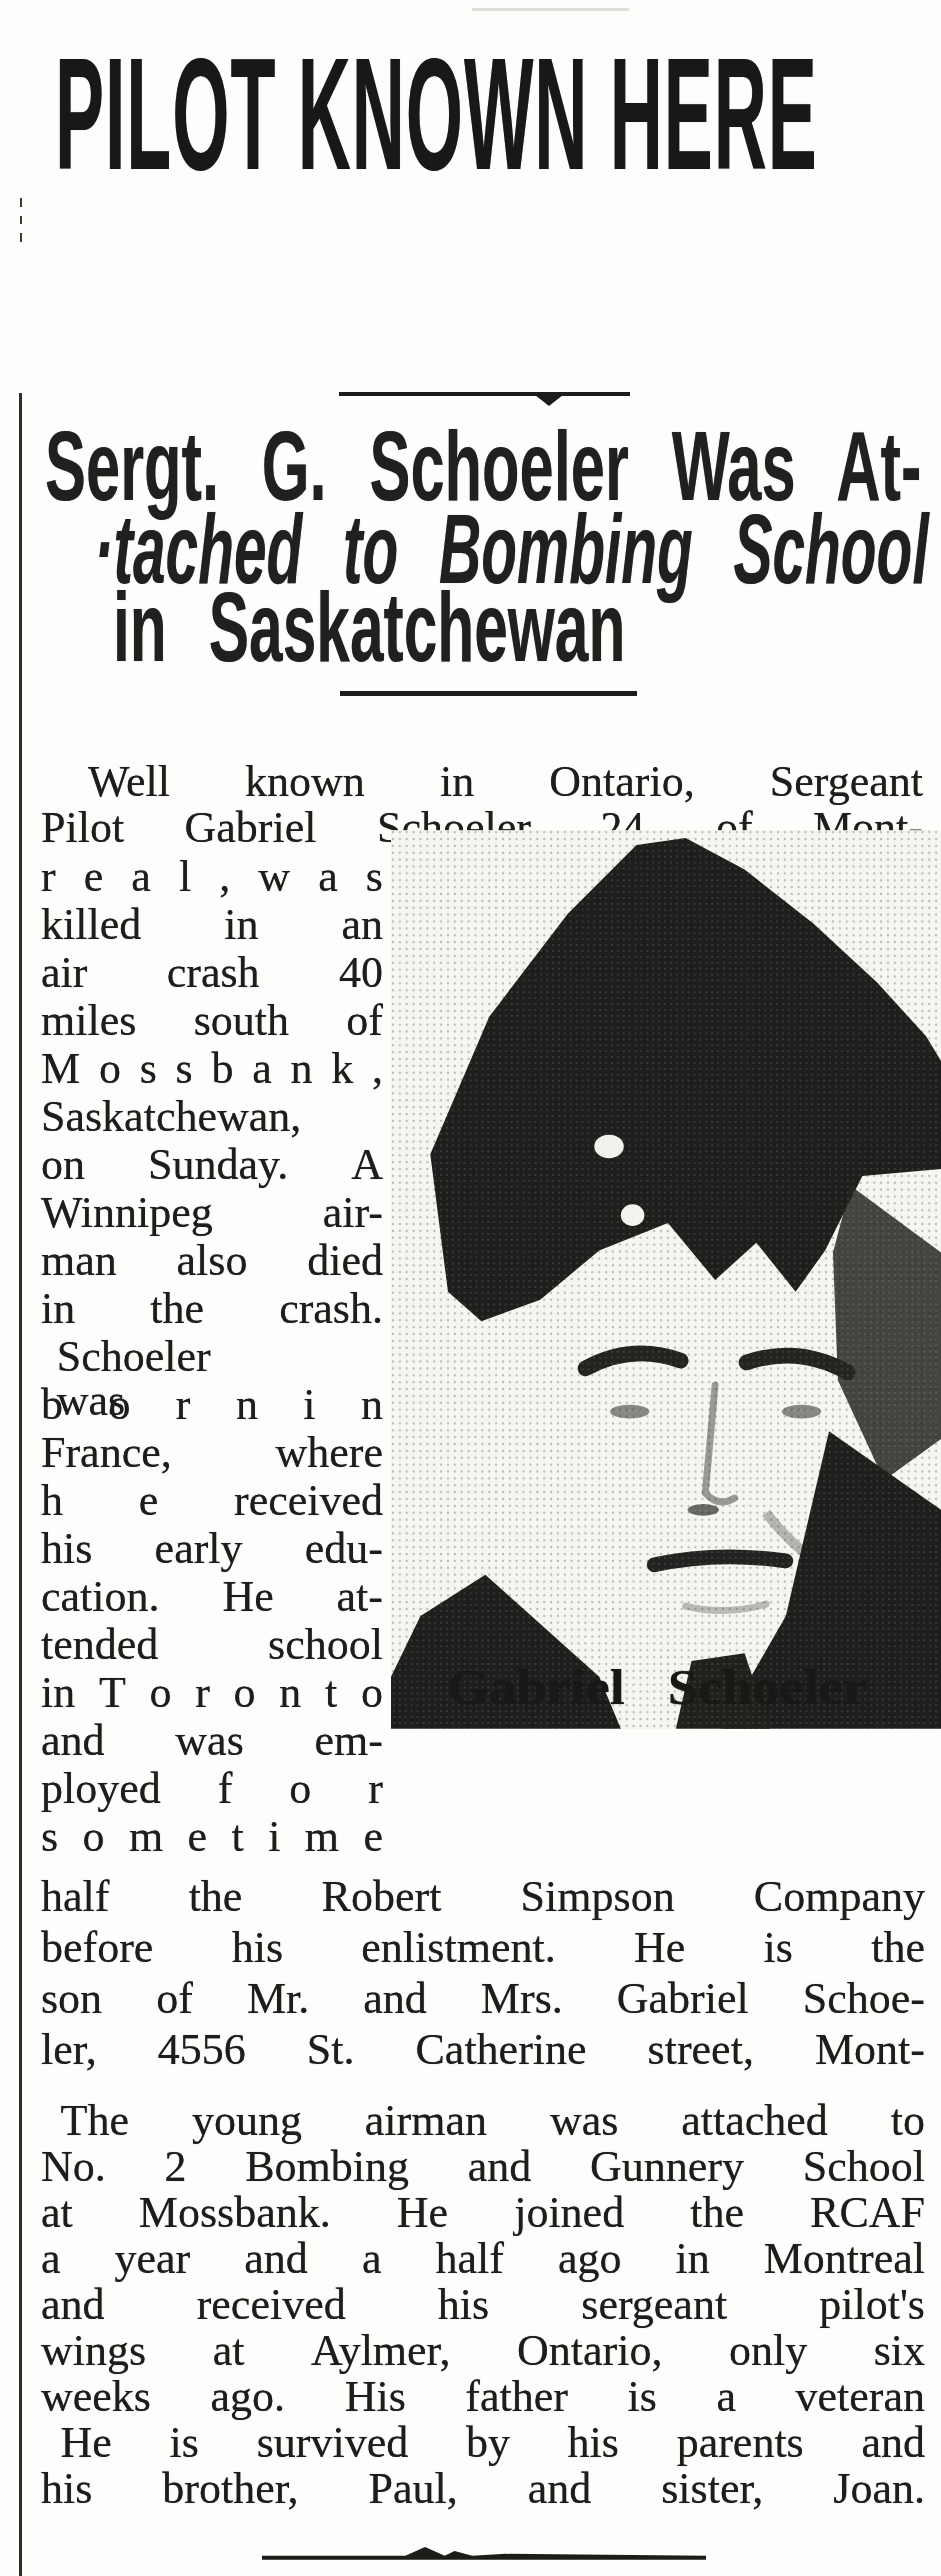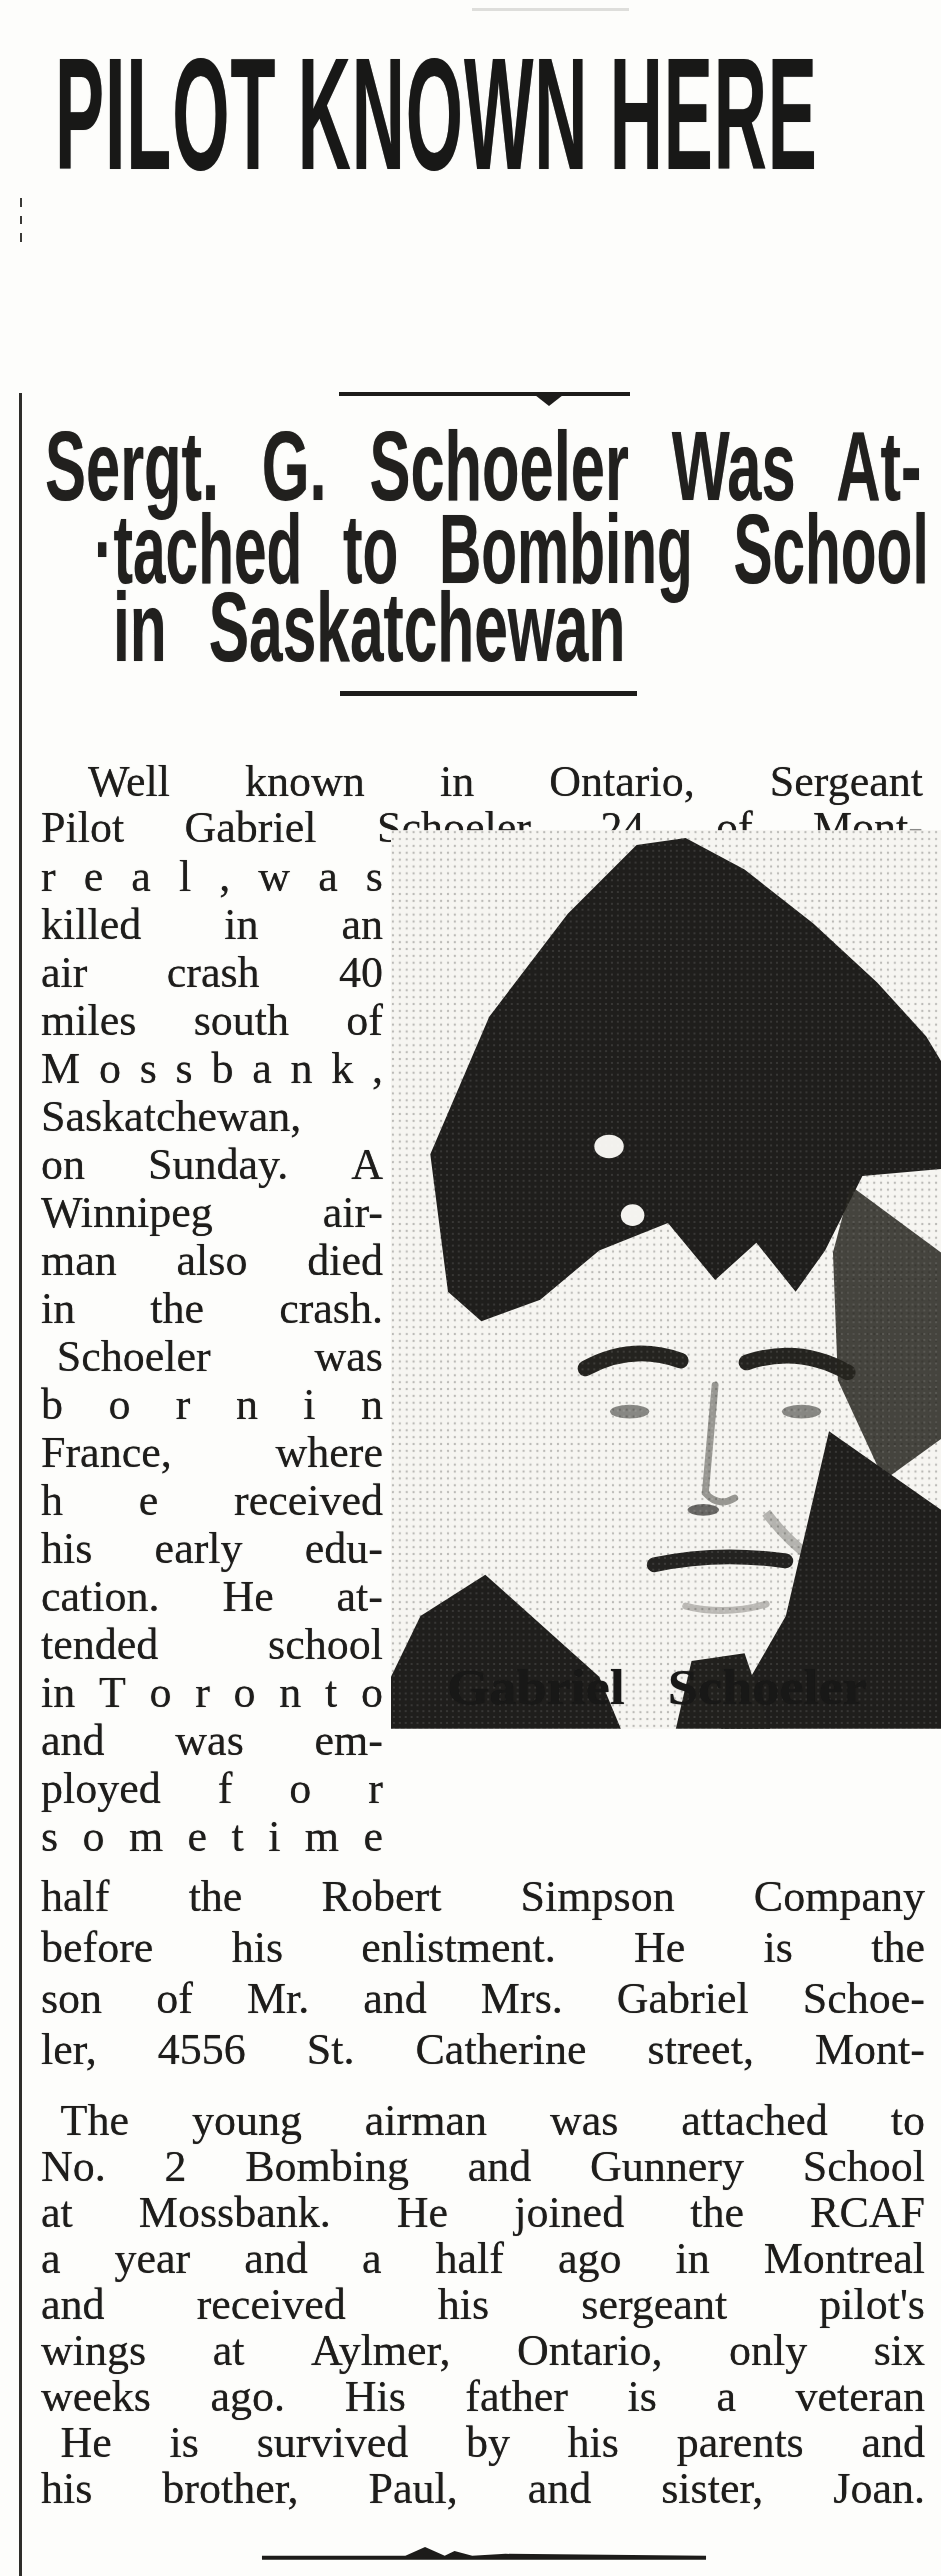--- a/index.html
+++ b/index.html
@@ -23,21 +23,21 @@
   .hl{position:absolute;white-space:nowrap;font-family:"Liberation Sans", sans-serif;
       font-weight:700;font-size:159px;line-height:1;letter-spacing:2px;color:#181817;
       text-shadow:0 0 1px rgba(20,20,20,.55);}
   .hl-box1{position:absolute;left:55px;top:35px;width:763px;height:162px;}
   .hl-box2{position:absolute;left:225px;top:196px;width:703px;height:162px;}
   
   .sh{white-space:nowrap;font-family:"Liberation Sans", sans-serif;font-weight:700;
       font-size:98px;line-height:1;word-spacing:41px;color:#21201e;
       text-shadow:0 0 1px rgba(25,25,25,.5);}
   .sh-box1{position:absolute;left:45px;top:417px;width:879px;height:103px;}
-  .sh-box2{position:absolute;left:94px;top:500px;width:837px;height:103px;}
+  .sh-box2{position:absolute;left:94px;top:500px;width:837px;height:103px;font-style:italic;}
   .sh-box3{position:absolute;left:113px;top:578px;width:514px;height:103px;}
   .fit{display:inline-block;transform-origin:left top;}
   
   .tblock{position:absolute;font-size:44px;line-height:1;
       text-shadow:0 0 0.7px rgba(30,29,27,.8);margin-top:40px;}
   .jl{display:flex;justify-content:space-between;align-items:flex-start;box-sizing:border-box;}
   .jl.plain{display:block;}
   .intro{left:41px;top:720px;width:882px;}
   .intro .jl{height:46px;}
   .colblock{left:41px;top:815px;width:342px;}
@@ -154,21 +154,21 @@
       <div class="jl">
         <span>man</span>
         <span>also</span>
         <span>died</span>
       </div>
       <div class="jl">
         <span>in</span>
         <span>the</span>
         <span>crash.</span>
       </div>
-      <div class="jl" style="padding-left: 15.7px;">
+      <div class="jl" style="padding-left: 15.7px; flex-direction: column;">
         <span>Schoeler</span>
         <span>was</span>
       </div>
       <div class="jl">
         <span>b</span>
         <span>o</span>
         <span>r</span>
         <span>n</span>
         <span>i</span>
         <span>n</span>

